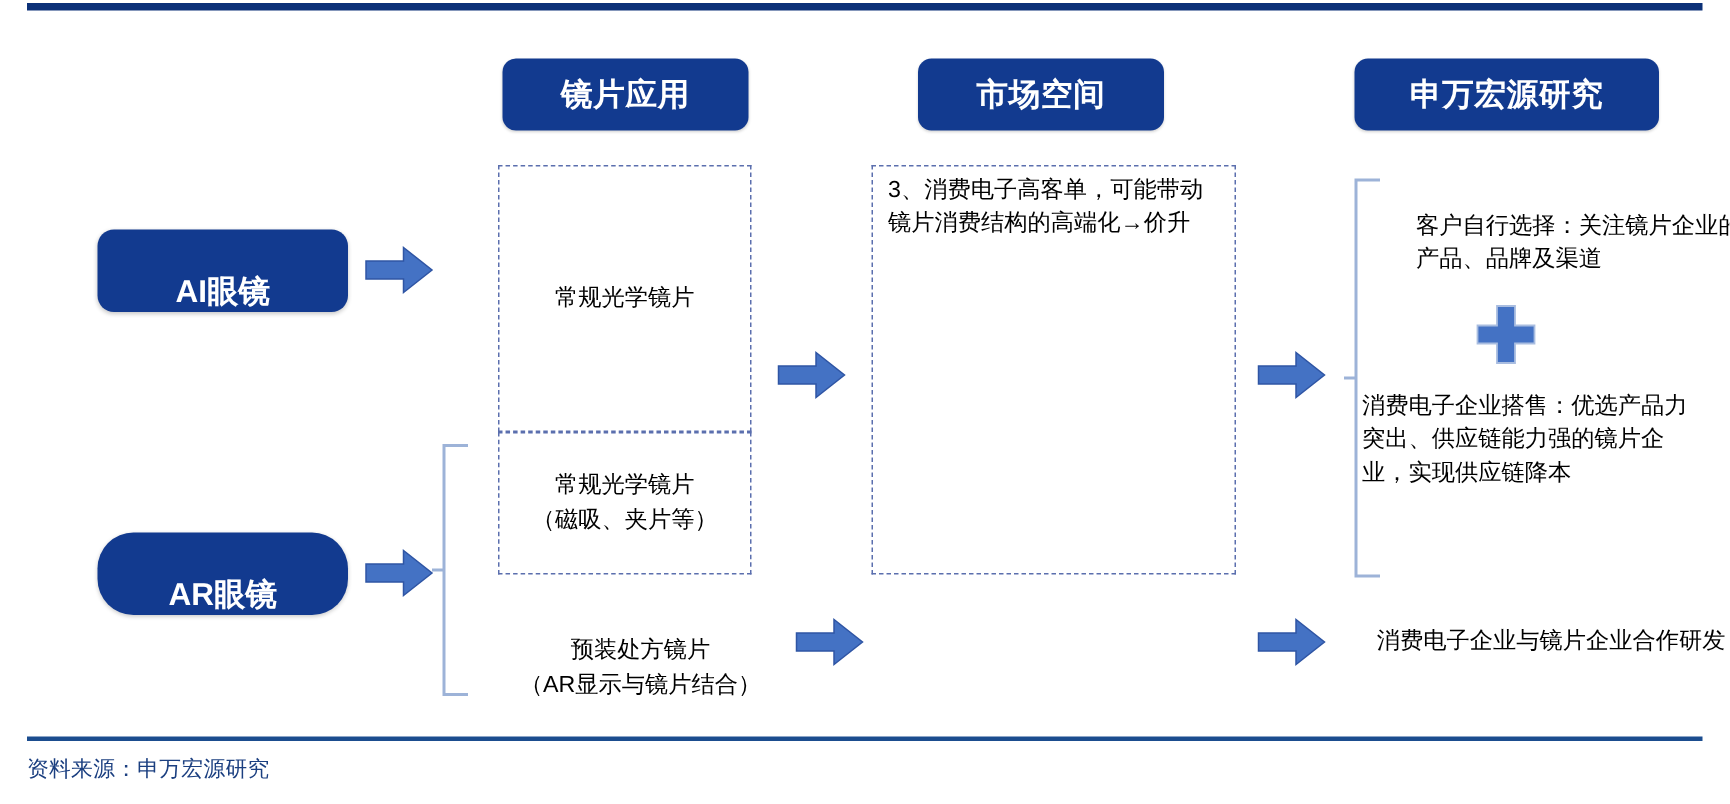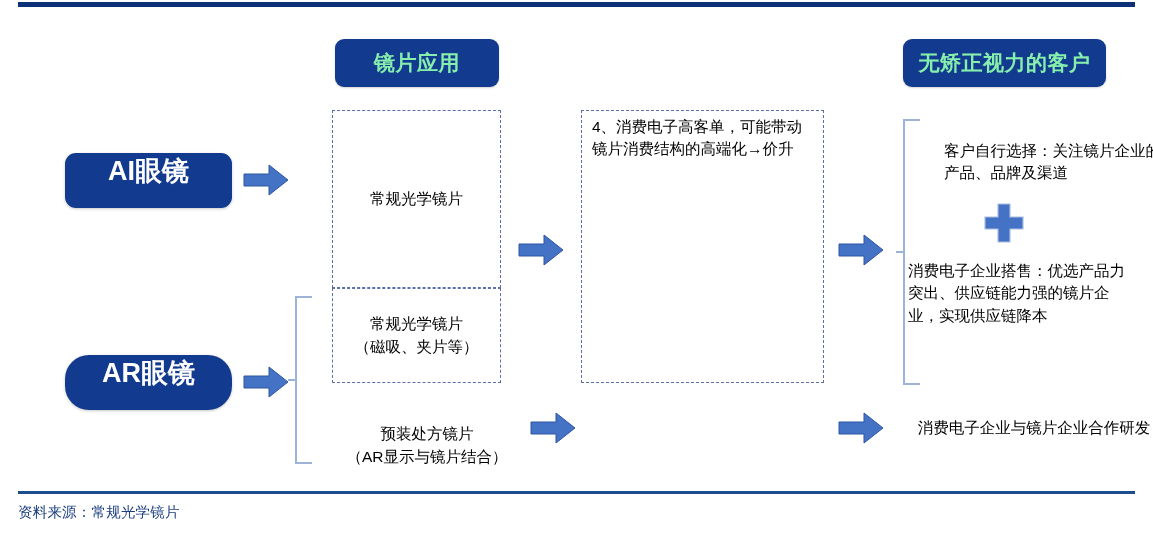--- a/index.html
+++ b/index.html
@@ -27,42 +27,42 @@
     width: 1117px;
     height: 5px;
     background: #0c3178;
   }
 
   
   .pill {
     position: absolute;
     background: #123a8f;
     border-radius: 9px;
-    color: #86efac;
+    color: #ffffff;
     font-weight: bold;
     display: flex;
     align-items: center;
     justify-content: center;
     letter-spacing: 0.5px;
     box-shadow: 0 1px 2px rgba(0,0,0,0.18);
   }
   .pill-lens-app   { left: 335px; top: 39px; width: 164px; height: 48px; font-size: 21px; }
   .pill-market     { left: 612px; top: 39px; width: 164px; height: 48px; font-size: 21px; }
   .pill-supplier   { left: 903px; top: 39px; width: 203px; height: 48px; font-size: 21px; }
 
   
   .srcbox {
     position: absolute;
     background: #123a8f;
     border-radius: 11px;
     color: #ffffff;
     font-weight: bold;
-    font-size: 27px;
+    font-size: 21px;
     display: flex;
-    align-items: flex-start;
+    align-items: flex-end;
     justify-content: center;
     box-shadow: 0 1px 3px rgba(0,0,0,0.22);
   }
   .src-ai { left: 65px; top: 153px; width: 167px; height: 55px; }
   .src-ar { left: 65px; top: 355px; width: 167px; height: 55px; border-radius: 24px; }
 
   
   .arrow {
     position: absolute;
     width: 46px;
@@ -141,22 +141,25 @@
 </head>
 <body>
 
 <div id="page">
 
   <div class="top-rule"></div>
 
   <div class="pill pill-lens-app">
     <span>镜片应用</span>
   </div>
+  <div class="pill pill-market">
+    <span>市场空间</span>
+  </div>
   <div class="pill pill-supplier">
-    <span>无矫正视力的客户</span>
+    <span>申万宏源研究</span>
   </div>
 
   <div class="srcbox src-ai">
     <span>AI眼镜</span>
   </div>
   <div class="srcbox src-ar">
     <span>AR眼镜</span>
   </div>
 
   <svg class="arrow" style="left:243px; top:163px;" viewBox="0 0 46 34">
@@ -196,34 +199,34 @@
     <span>常规光学镜片</span>
   </div>
   <div class="cell c-lens-2">
     <span>常规光学镜片<br>（磁吸、夹片等）</span>
   </div>
   <div class="cell c-lens-3">
     <span>预装处方镜片<br>（AR显示与镜片结合）</span>
   </div>
 
   <div class="cell cell-left c-mkt-1">
-    <span>4、消费电子高客单，可能带动镜片消费结构的高端化→价升</span>
+    <span>3、消费电子高客单，可能带动镜片消费结构的高端化→价升</span>
   </div>
 
   <div class="cell cell-left c-sup-1">
     <span>客户自行选择：关注镜片企业的产品、品牌及渠道</span>
   </div>
 
   <svg class="plus-badge" viewBox="0 0 42 42">
     <polygon points="15,2 27,2 27,15 40,15 40,27 27,27 27,40 15,40 15,27 2,27 2,15 15,15" fill="#4472c4" stroke="#a9bde0" stroke-width="1.2"></polygon>
   </svg>
 
   <div class="cell cell-left c-sup-2">
     <span>消费电子企业搭售：优选产品力突出、供应链能力强的镜片企业，实现供应链降本</span>
   </div>
   <div class="cell c-sup-3">
     <span>消费电子企业与镜片企业合作研发</span>
   </div>
 
   <div class="footer-rule"></div>
-  <div class="footer-text">资料来源：常规光学镜片</div>
+  <div class="footer-text">资料来源：申万宏源研究</div>
 
 </div>
 
 </body></html>

